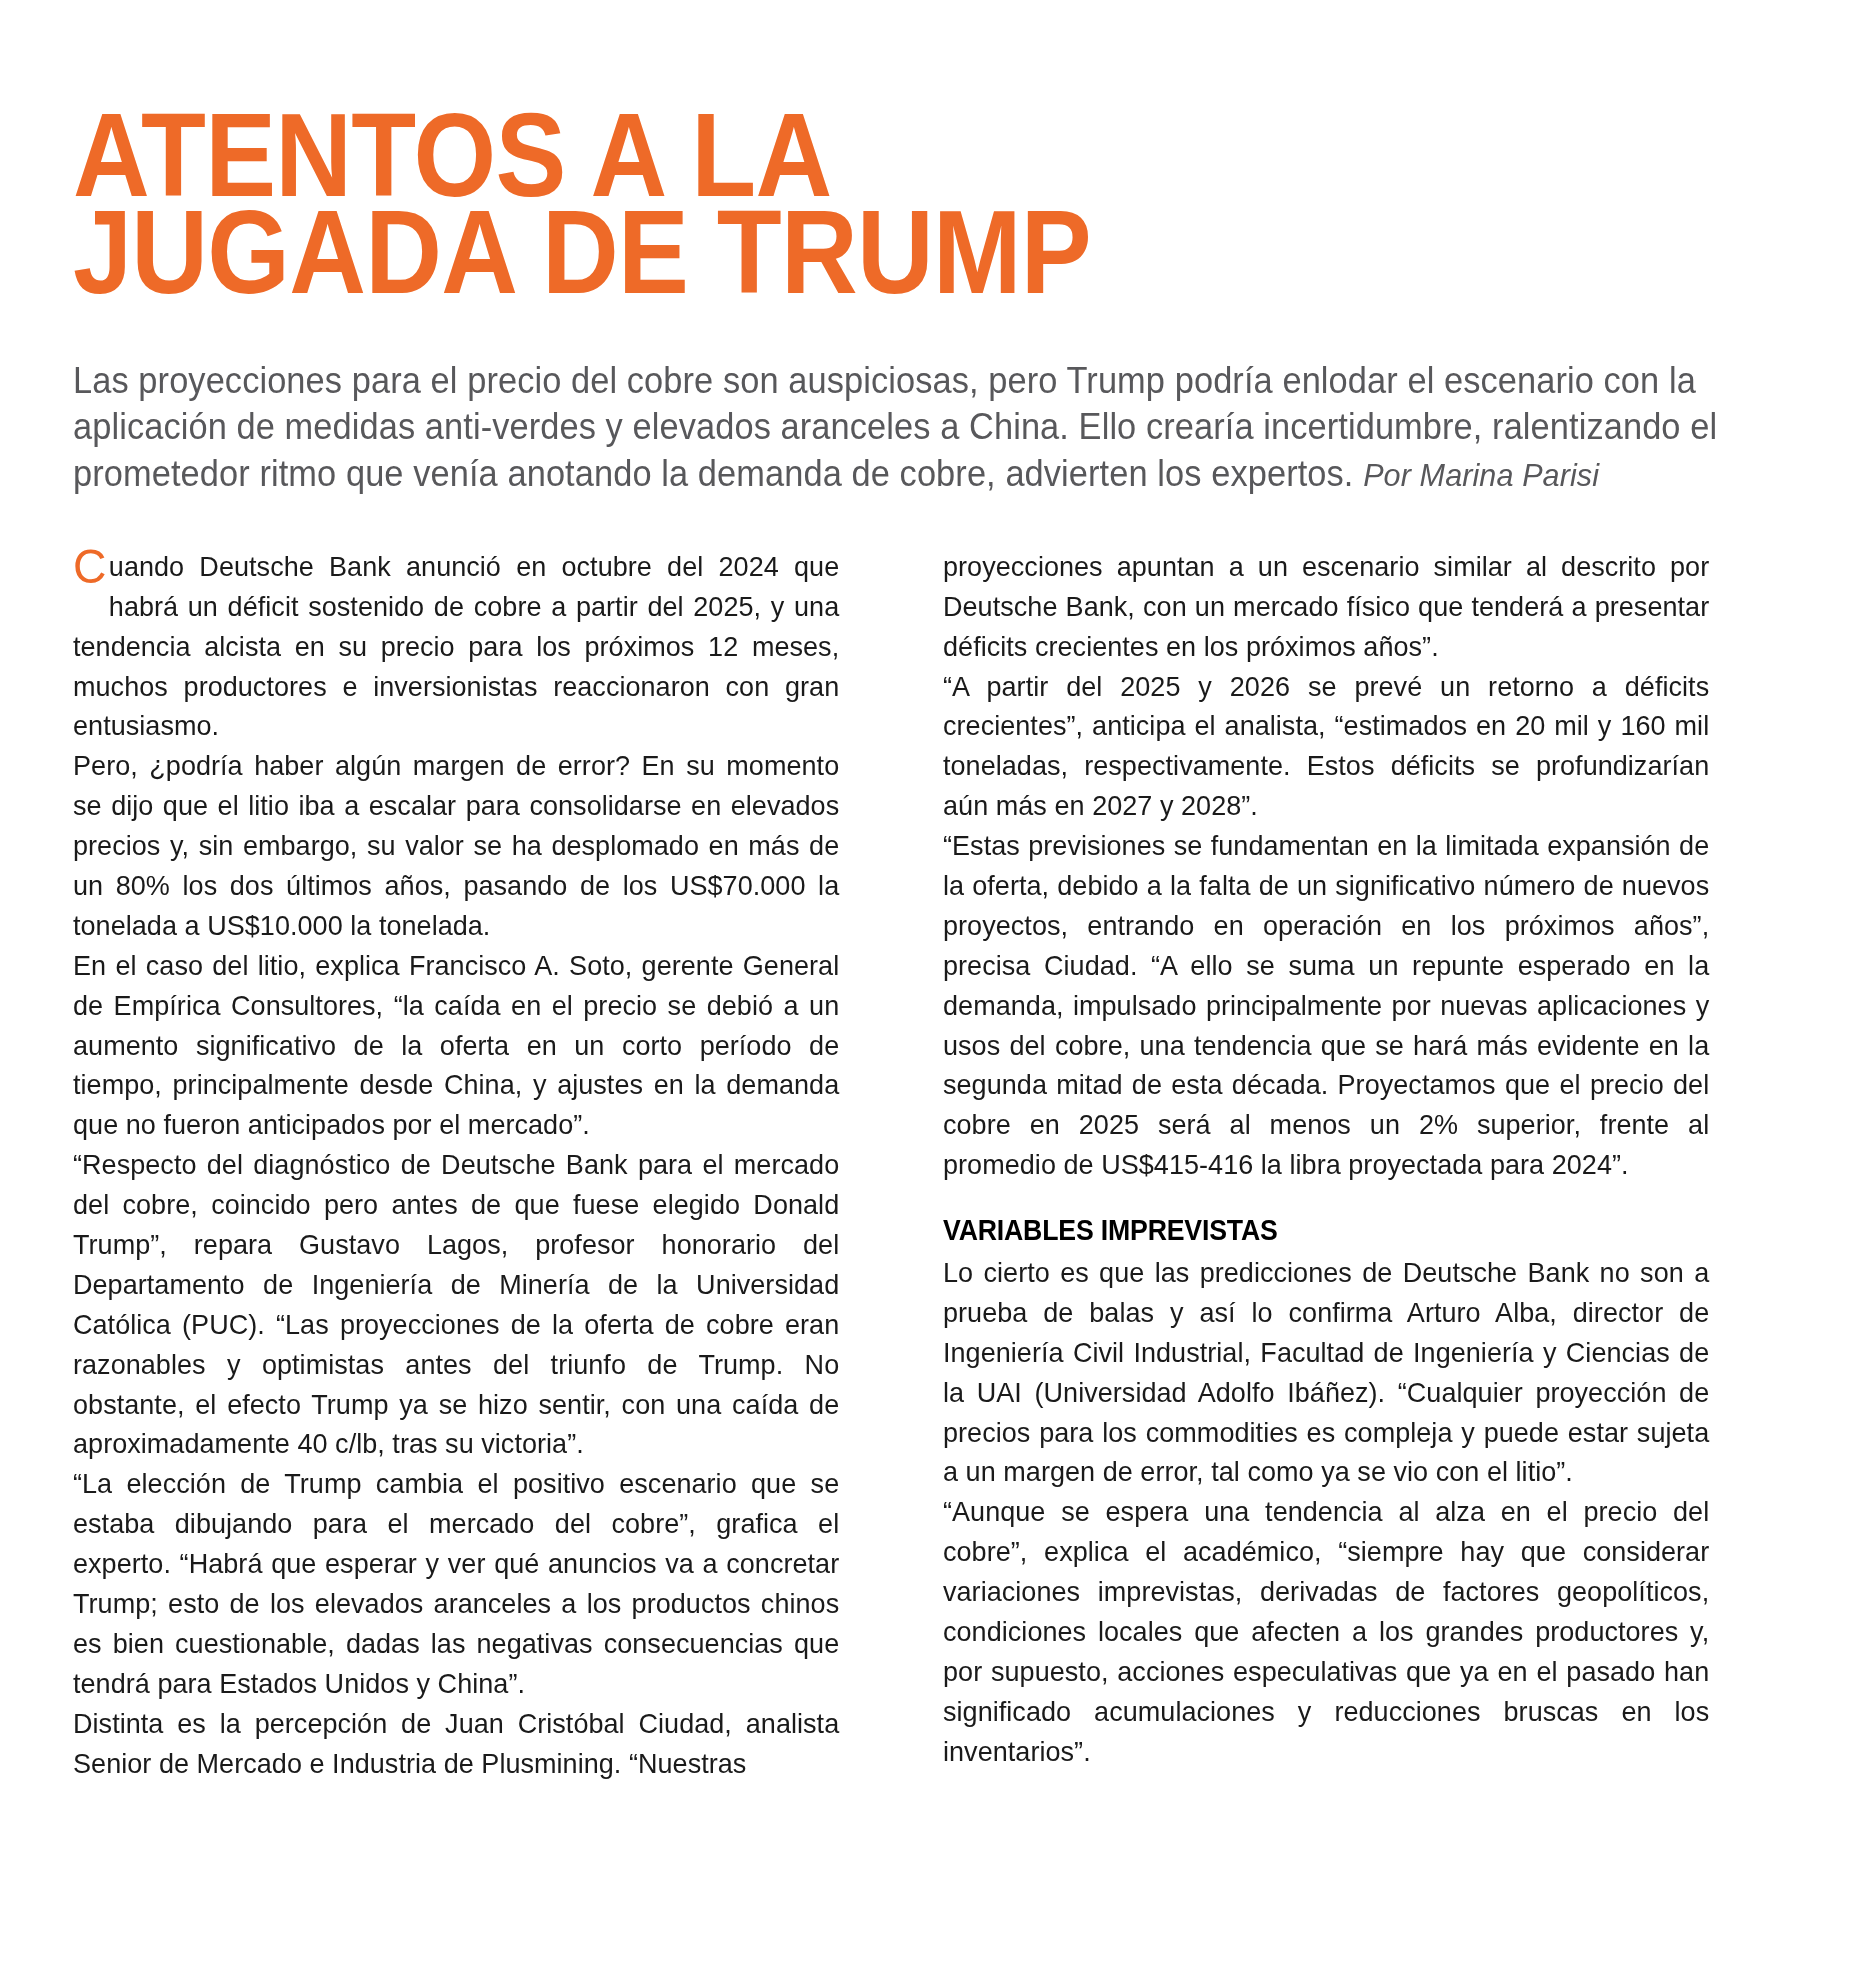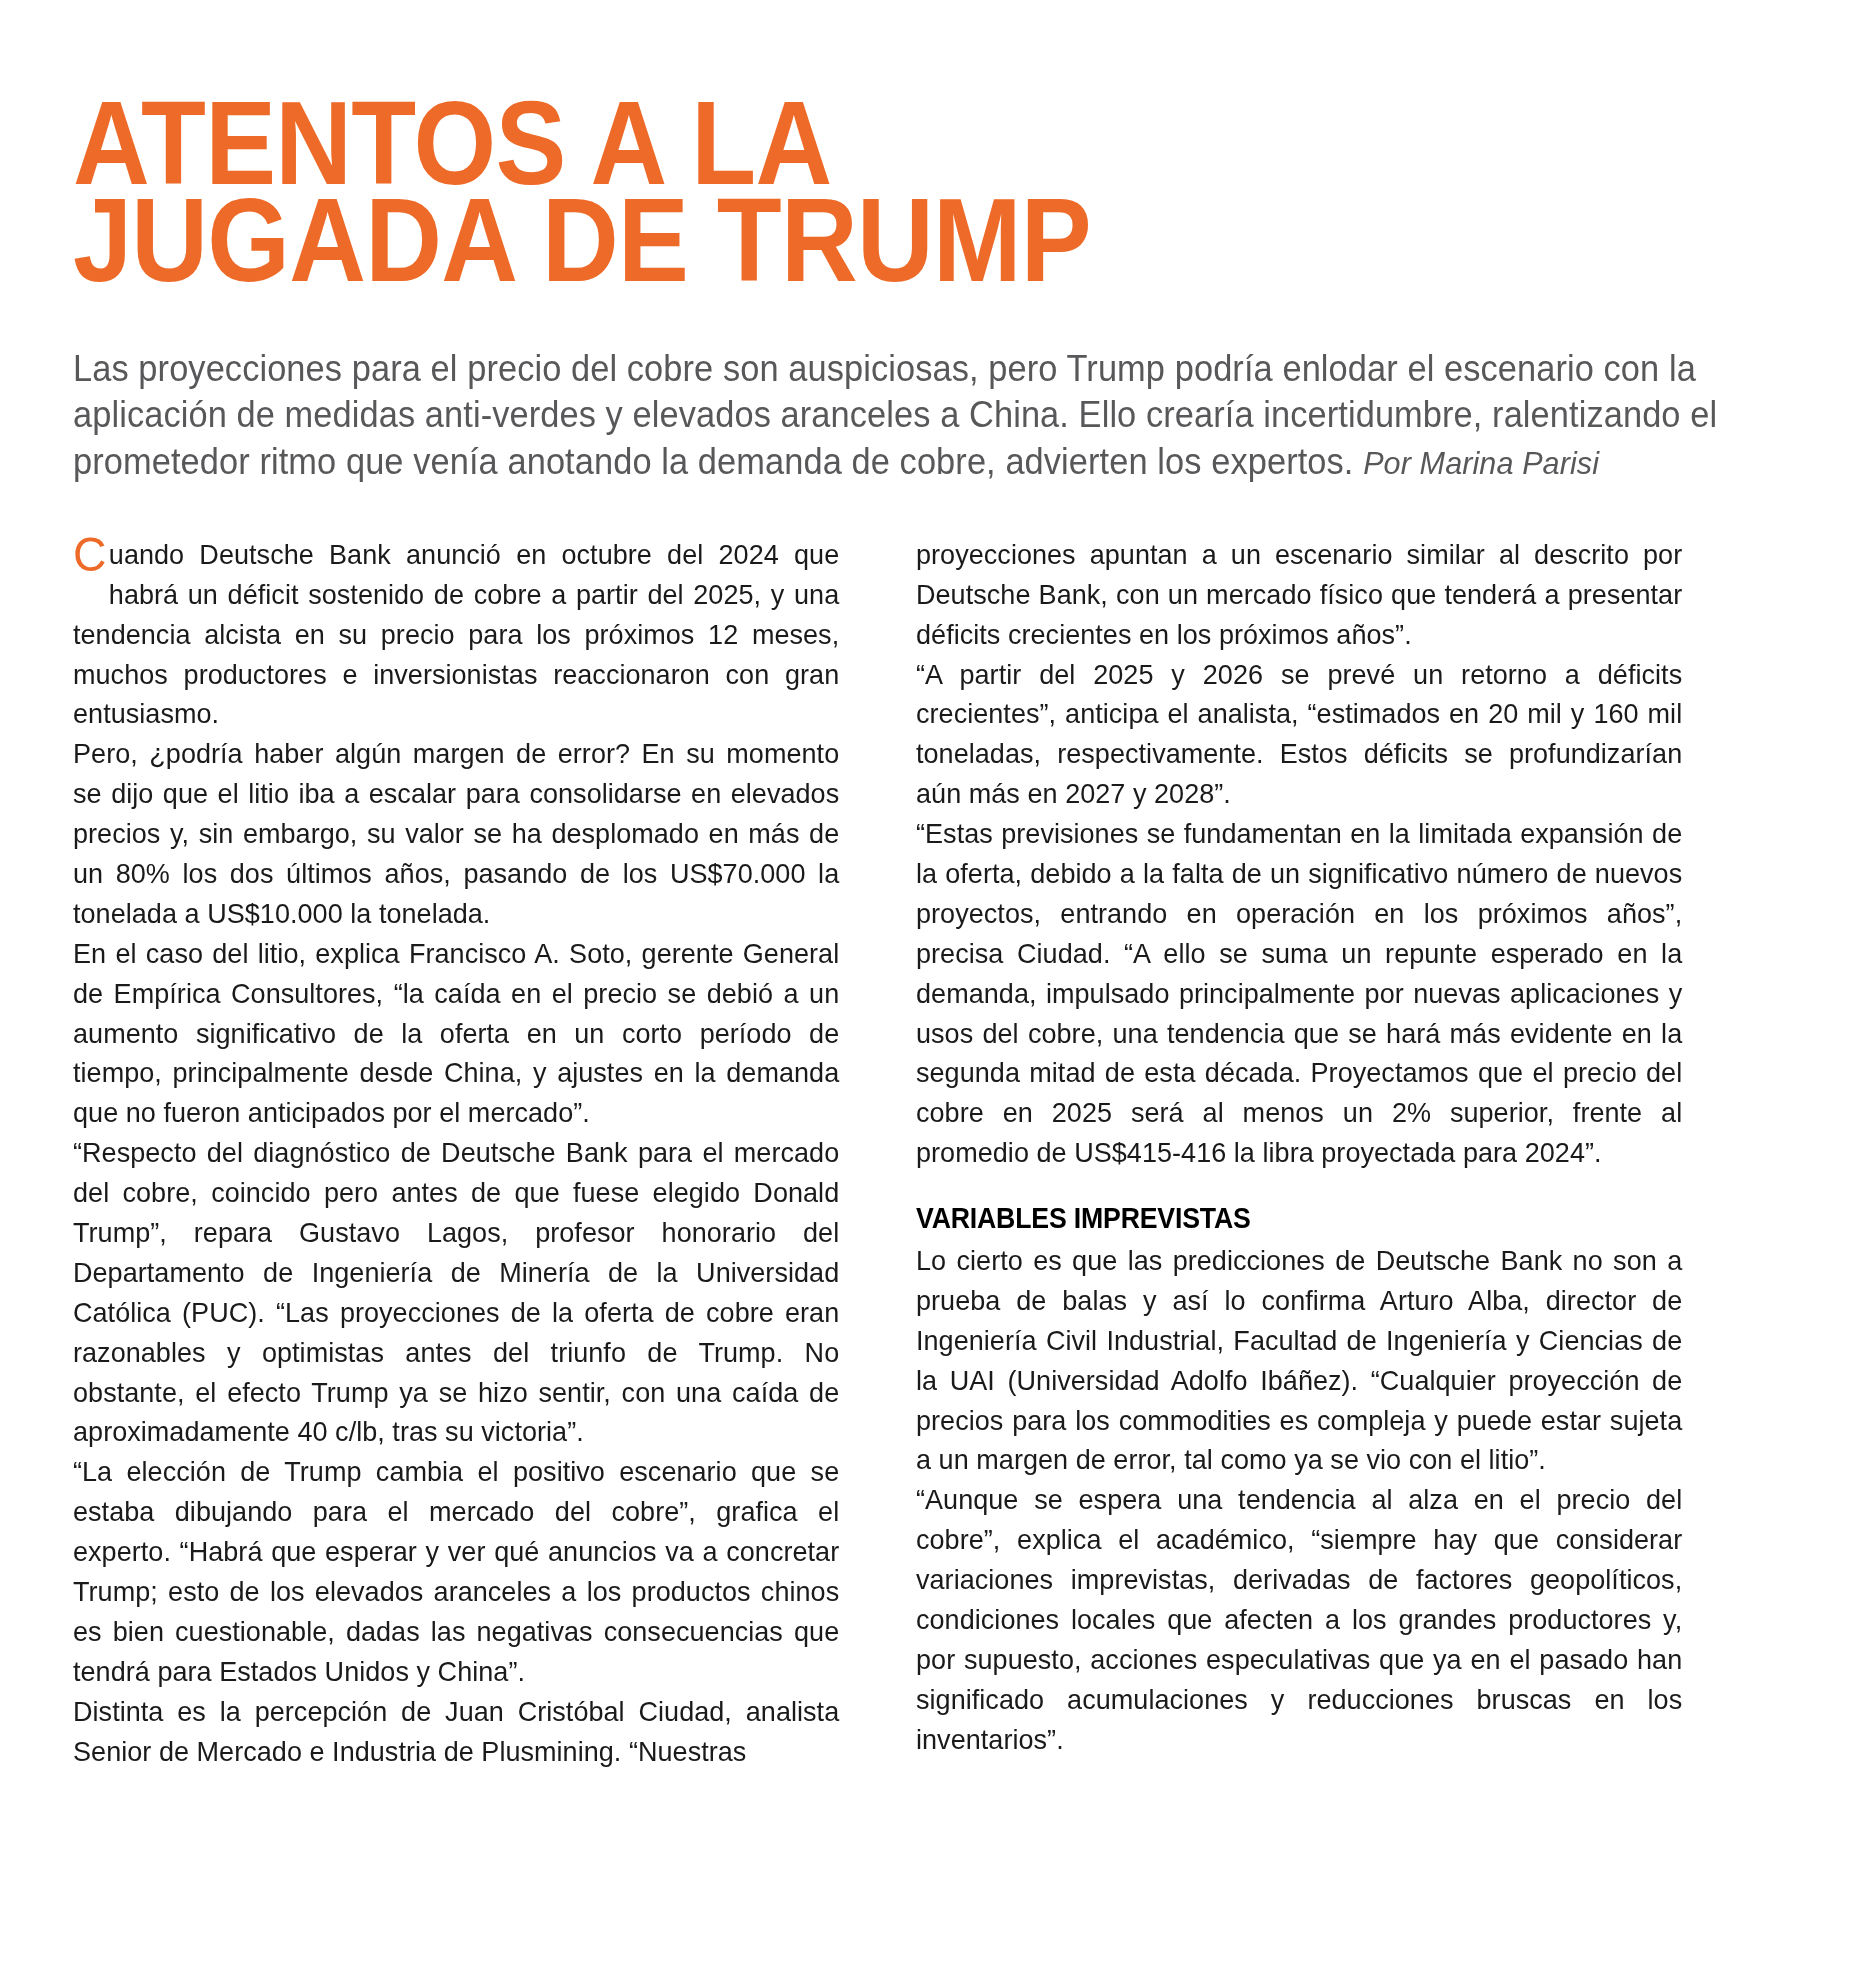--- a/index.html
+++ b/index.html
@@ -14,21 +14,21 @@
     font-family: "Liberation Sans", sans-serif;
     color: #231f20;
     -webkit-font-smoothing: antialiased;
   }
 
   .page {
     position: relative;
     width: 1855px;
     height: 1987px;
     box-sizing: border-box;
-    padding: 0 56px 0 73px;
+    padding: 12px 56px 0 73px;
     background: #ffffff;
     overflow: hidden;
   }
 
   
   .headline {
     margin: 0;
     padding-top: 95px;
     color: #ee6a28;
     font-family: "Liberation Sans Narrow", "Liberation Sans", sans-serif;
@@ -56,21 +56,21 @@
   }
   .deck .byline {
     font-style: italic;
     font-size: 32px;
     color: #58585b;
   }
 
   
   .body-columns {
     display: flex;
-    gap: 49px;
+    gap: 76px;
     margin-top: 49px;
   }
   .col {
     width: 794px;
     flex: 0 0 794px;
   }
 
   .col p {
     margin: 0;
     text-align: justify;

